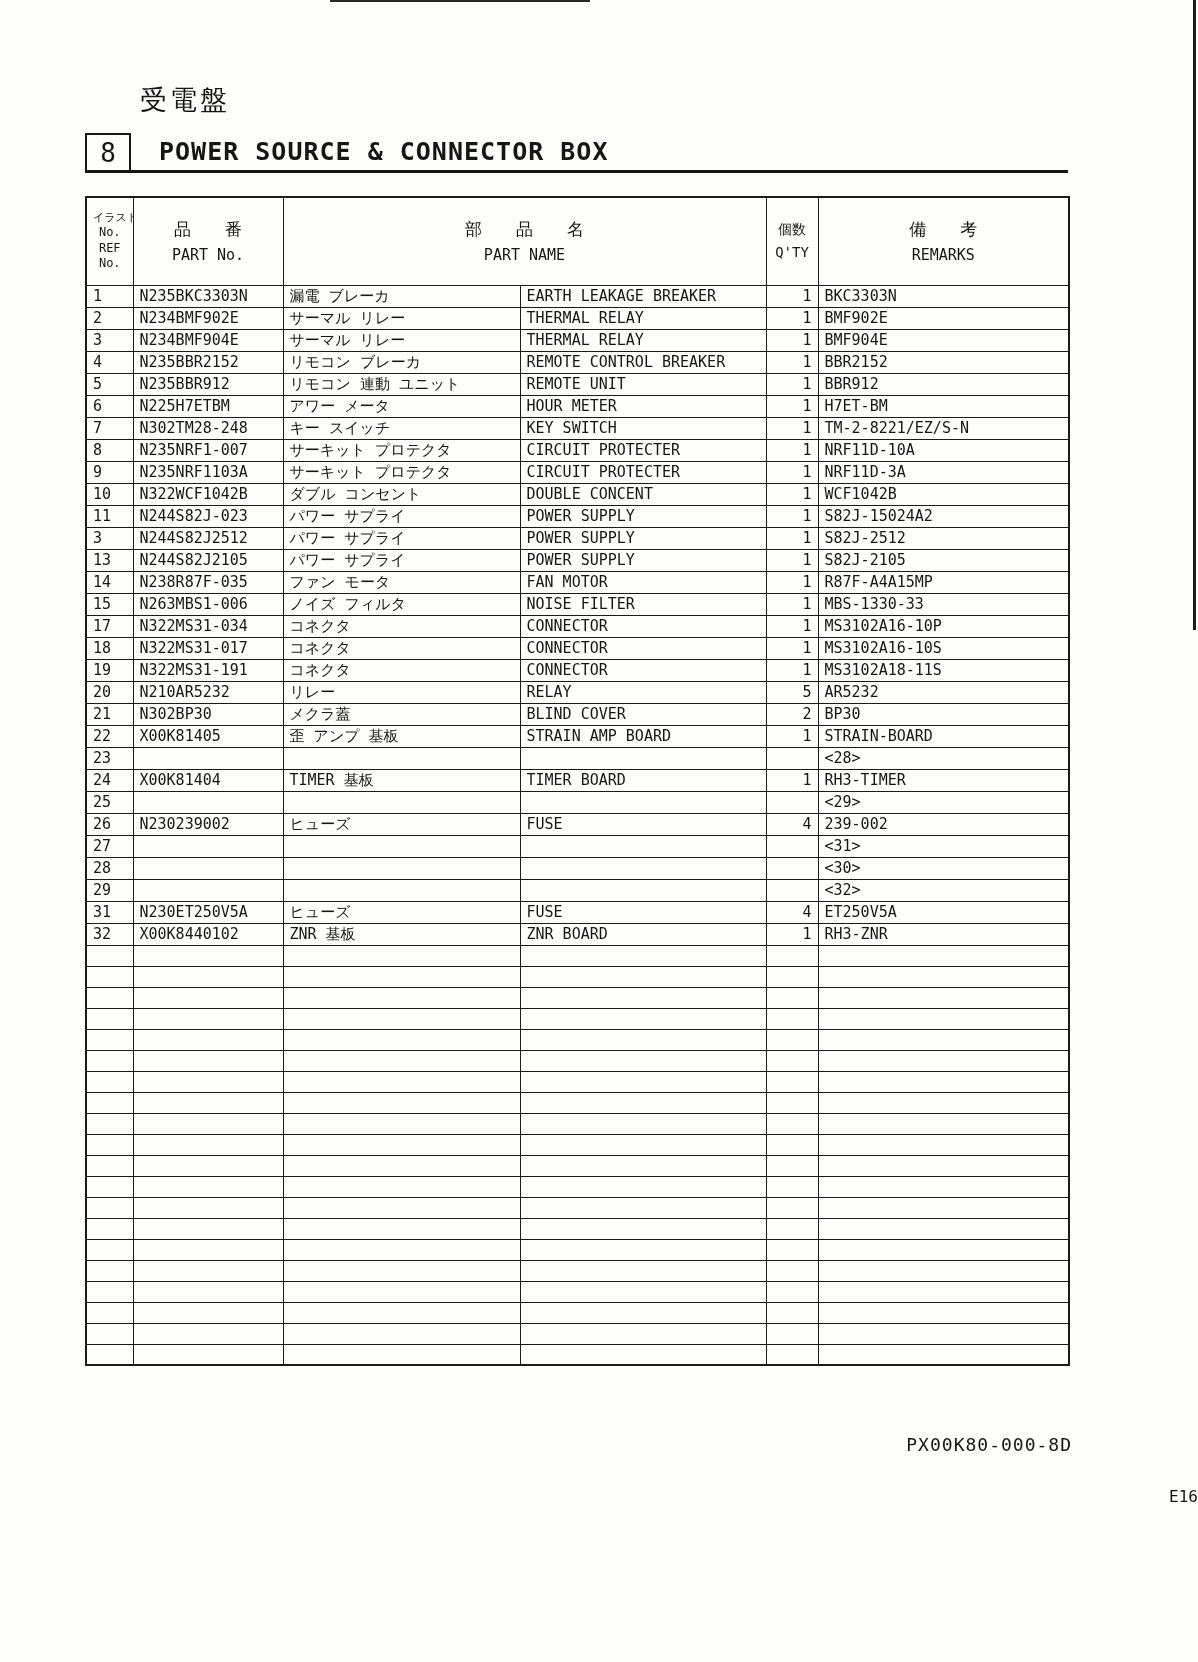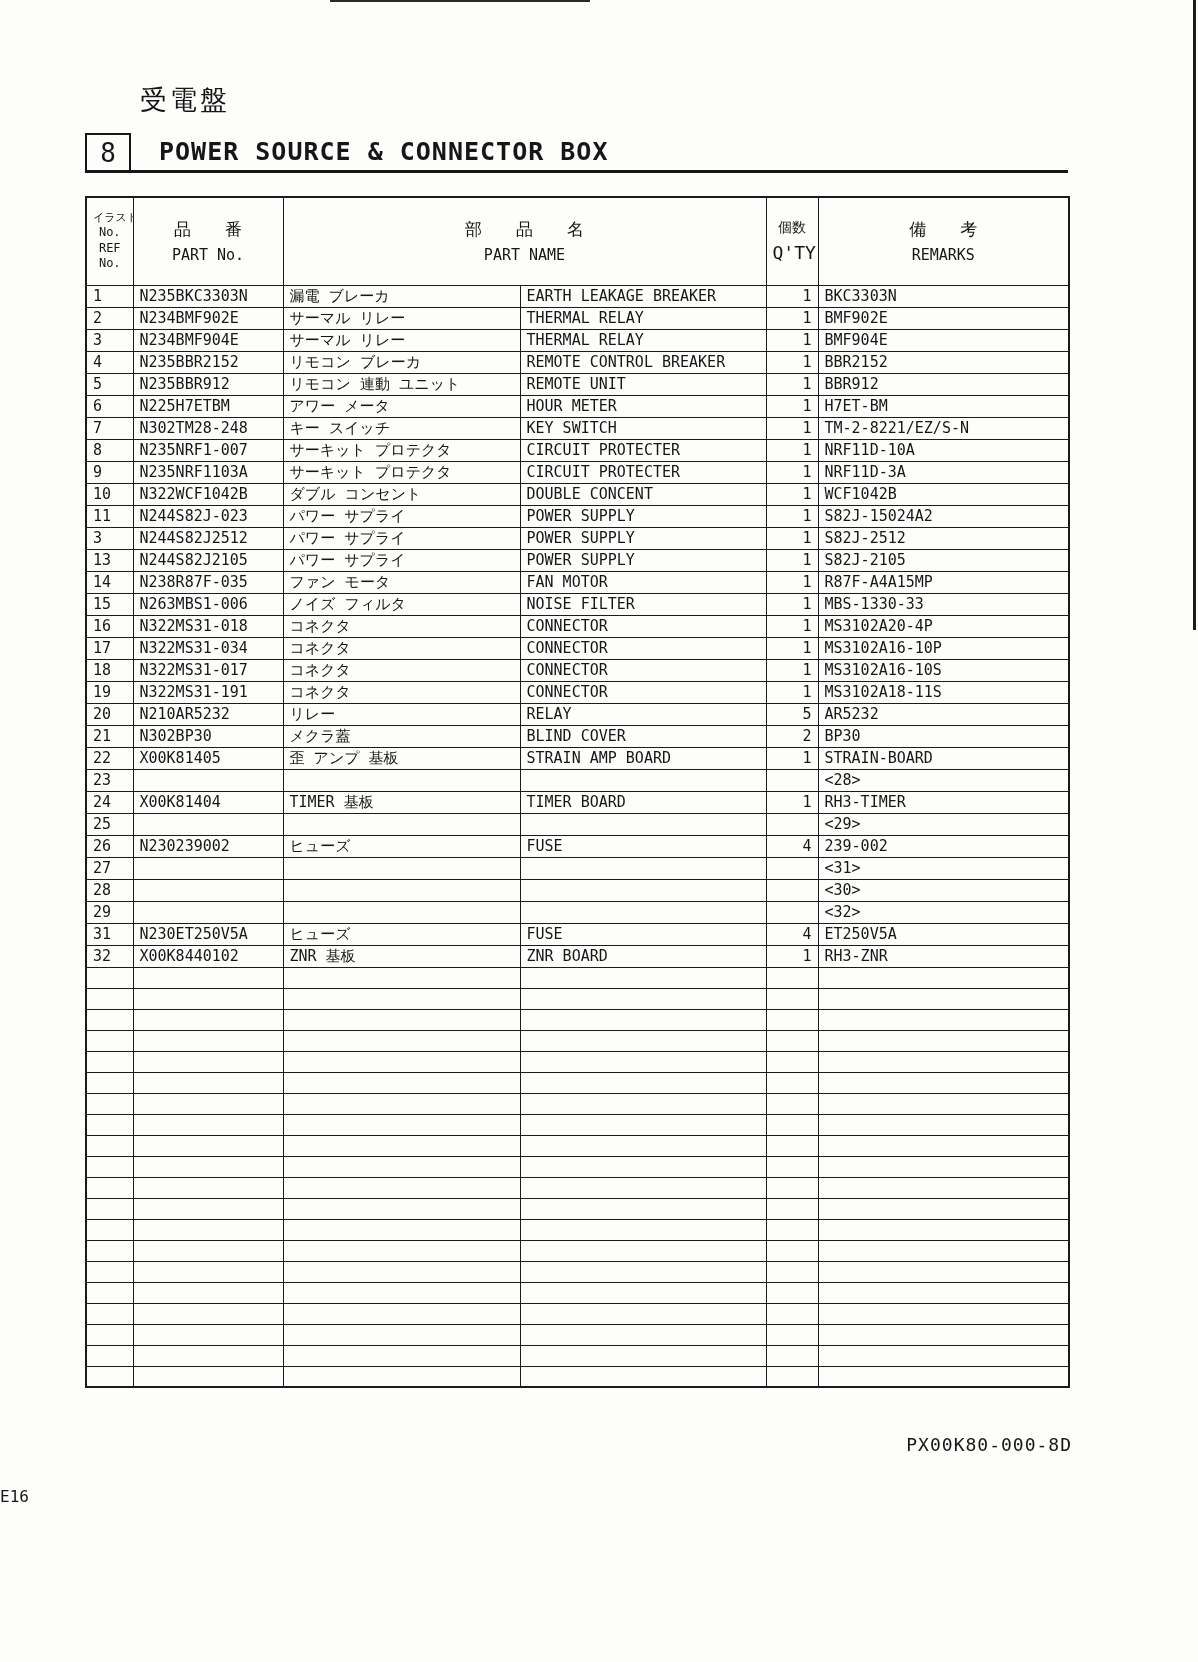--- a/index.html
+++ b/index.html
@@ -63,21 +63,21 @@
   td.c-nen   { font-size:14.5px; }
   td.c-qty   { text-align:right; padding-right:12px; }
   td.c-rmk   { font-size:14.5px; }
 
   .doc-code {
     position:absolute; right:126px; top:1434px;
     font-size:18px; letter-spacing:1px;
   }
   .page-num {
     position:absolute; left:0; top:1487px; width:100%;
-    text-align:left; font-size:16px;
+    text-align:right; font-size:16px;
   }
 </style>
 </head>
 <body>
 
 <div class="page">
 
   <div class="artifact-right"></div>
   <div class="artifact-top"></div>
 
@@ -108,21 +108,21 @@
         <th>
           <div class="hdr-jp">品　　番</div>
           <div class="hdr-en">PART No.</div>
         </th>
         <th colspan="2">
           <div class="hdr-jp">部　　品　　名</div>
           <div class="hdr-en">PART  NAME</div>
         </th>
         <th>
           <div class="hdr-jp" style="font-size:14px;text-align:center;">個数</div>
-          <div class="hdr-en" style="font-size:18px;">Q'TY</div>
+          <div class="hdr-en" style="font-size:14px;">Q'TY</div>
         </th>
         <th>
           <div class="hdr-jp">備　　考</div>
           <div class="hdr-en">REMARKS</div>
         </th>
       </tr>
     </thead>
     <tbody>
         <tr class="data-row">
           <td class="c-ref">1</td>
@@ -238,28 +238,20 @@
         </tr>
         <tr class="data-row">
           <td class="c-ref">15</td>
           <td class="c-pno">N263MBS1-006</td>
           <td class="c-njp">ノイズ フィルタ</td>
           <td class="c-nen">NOISE FILTER</td>
           <td class="c-qty">1</td>
           <td class="c-rmk">MBS-1330-33</td>
         </tr>
         <tr class="data-row">
-          <td class="c-ref">16</td>
-          <td class="c-pno">N322MS31-018</td>
-          <td class="c-njp">コネクタ</td>
-          <td class="c-nen">CONNECTOR</td>
-          <td class="c-qty">1</td>
-          <td class="c-rmk">MS3102A20-4P</td>
-        </tr>
-        <tr class="data-row">
           <td class="c-ref">17</td>
           <td class="c-pno">N322MS31-034</td>
           <td class="c-njp">コネクタ</td>
           <td class="c-nen">CONNECTOR</td>
           <td class="c-qty">1</td>
           <td class="c-rmk">MS3102A16-10P</td>
         </tr>
         <tr class="data-row">
           <td class="c-ref">18</td>
           <td class="c-pno">N322MS31-017</td>

